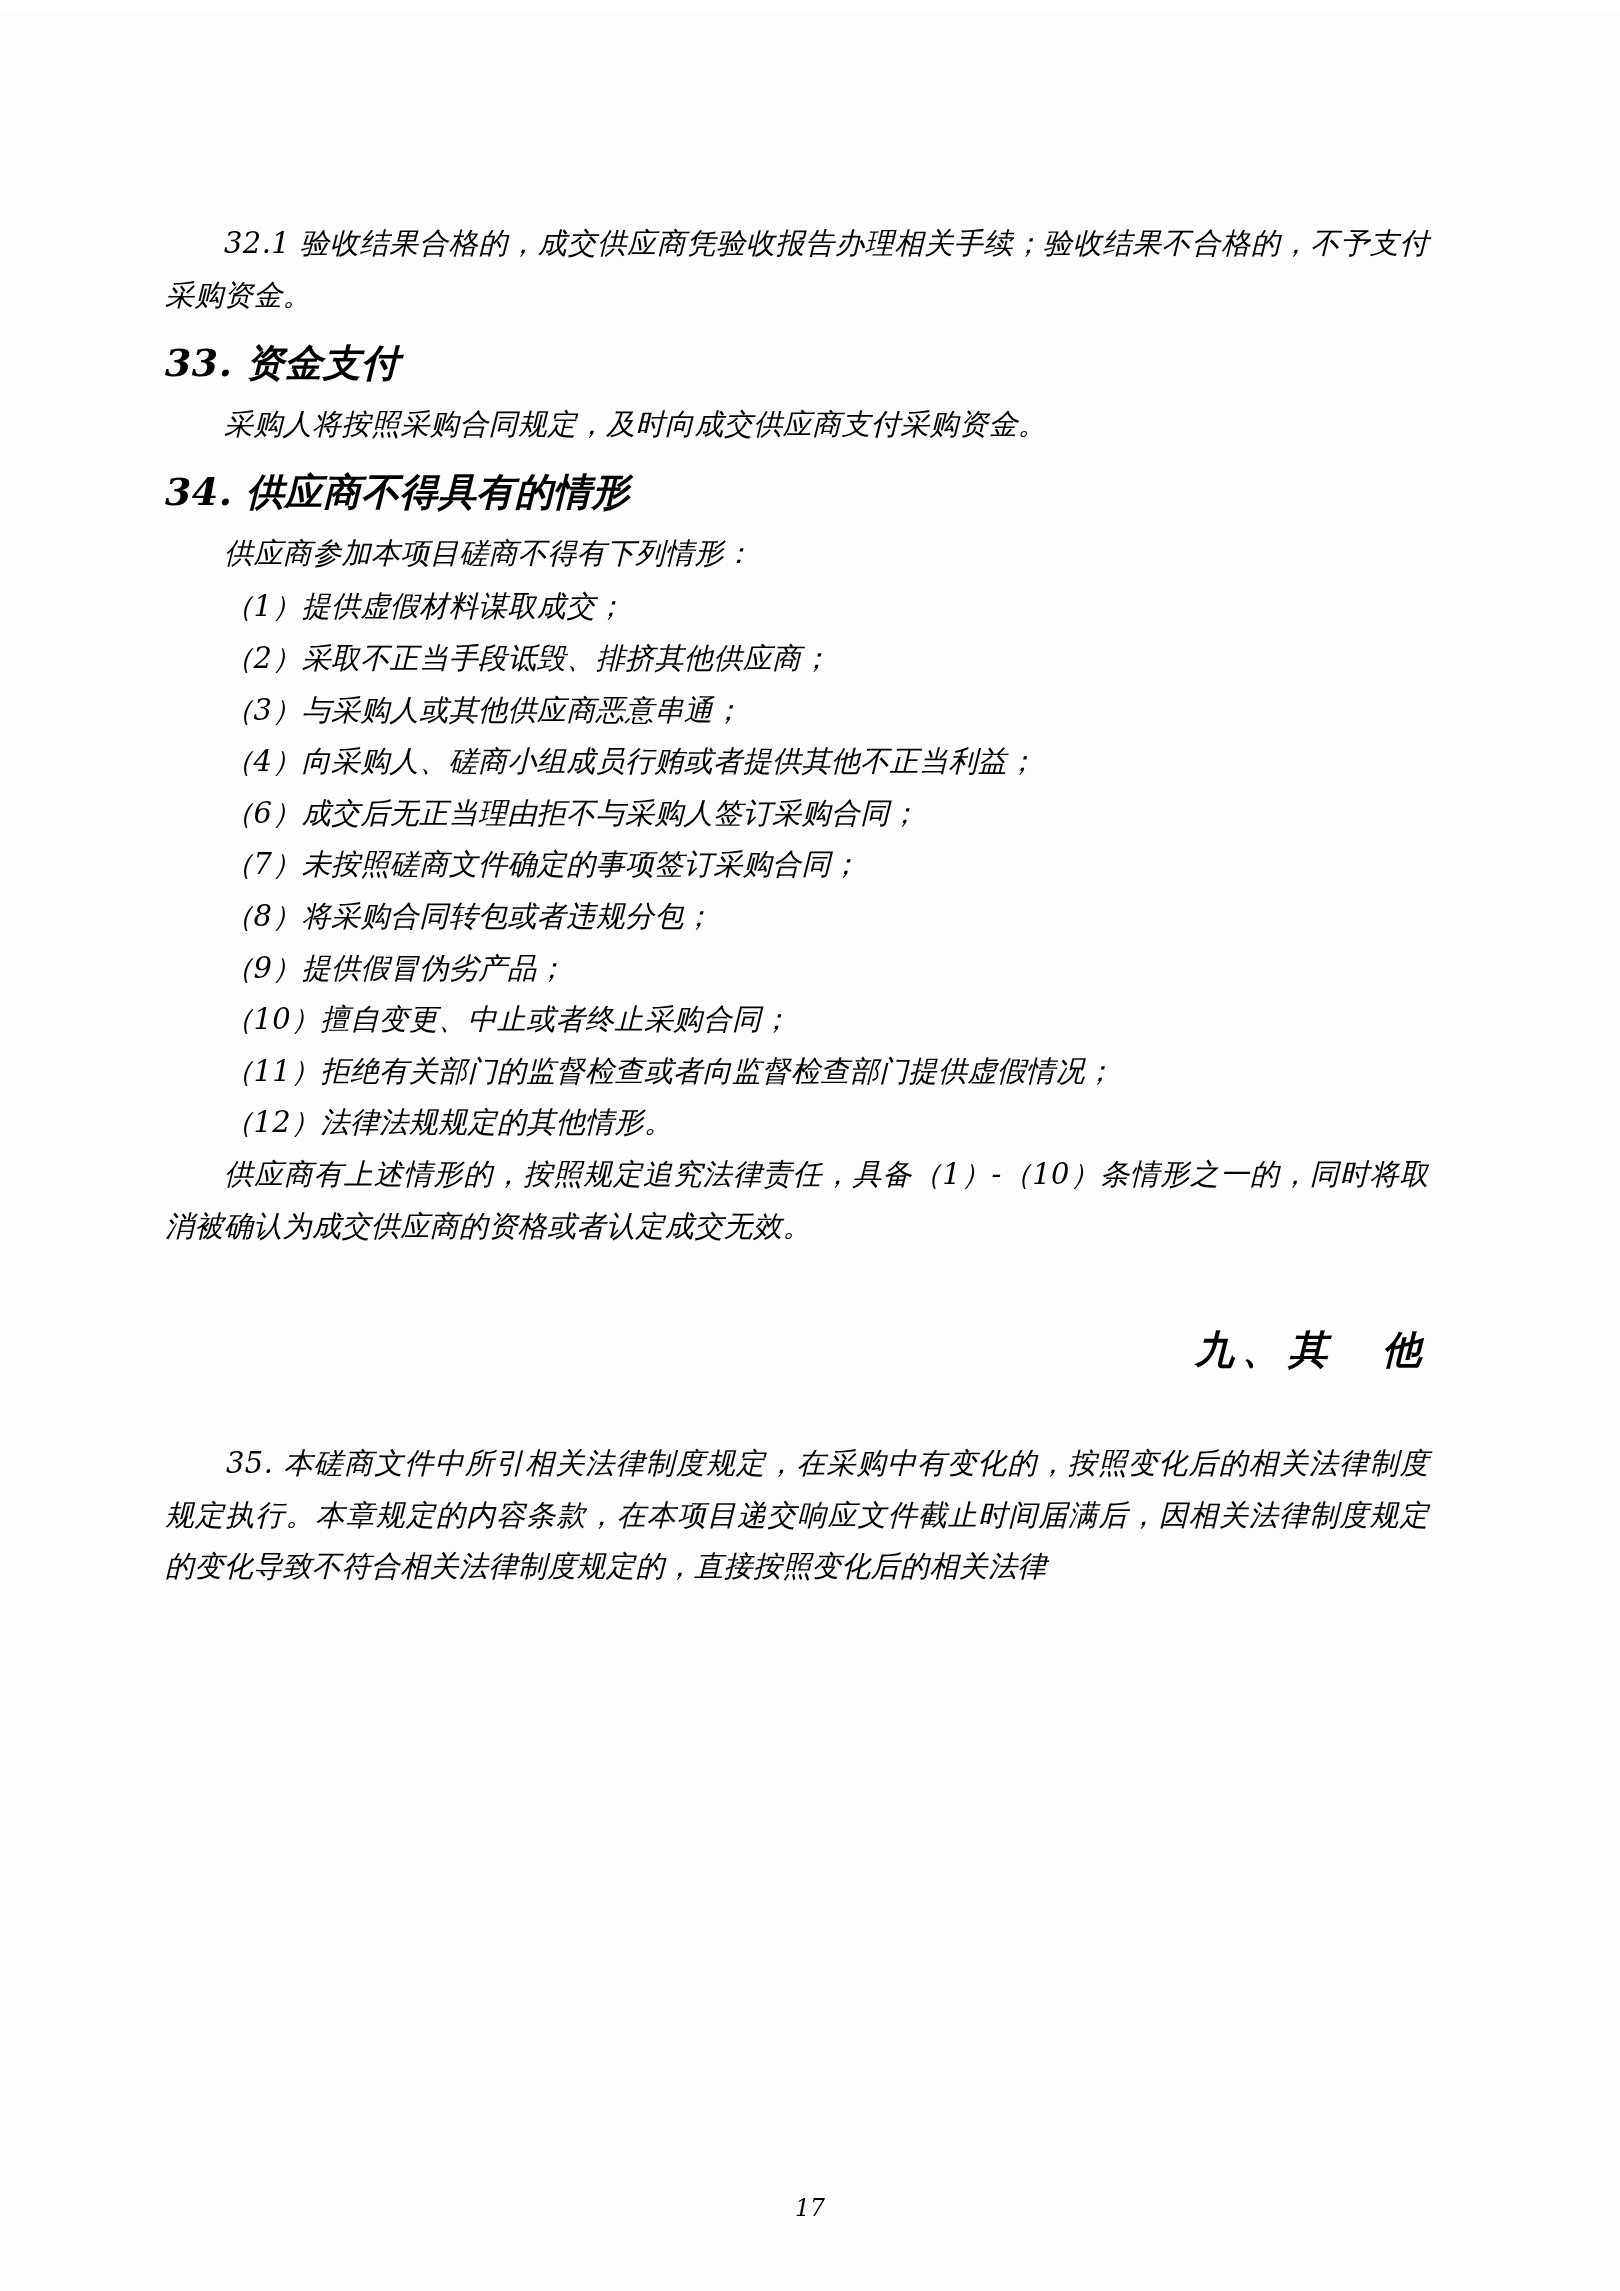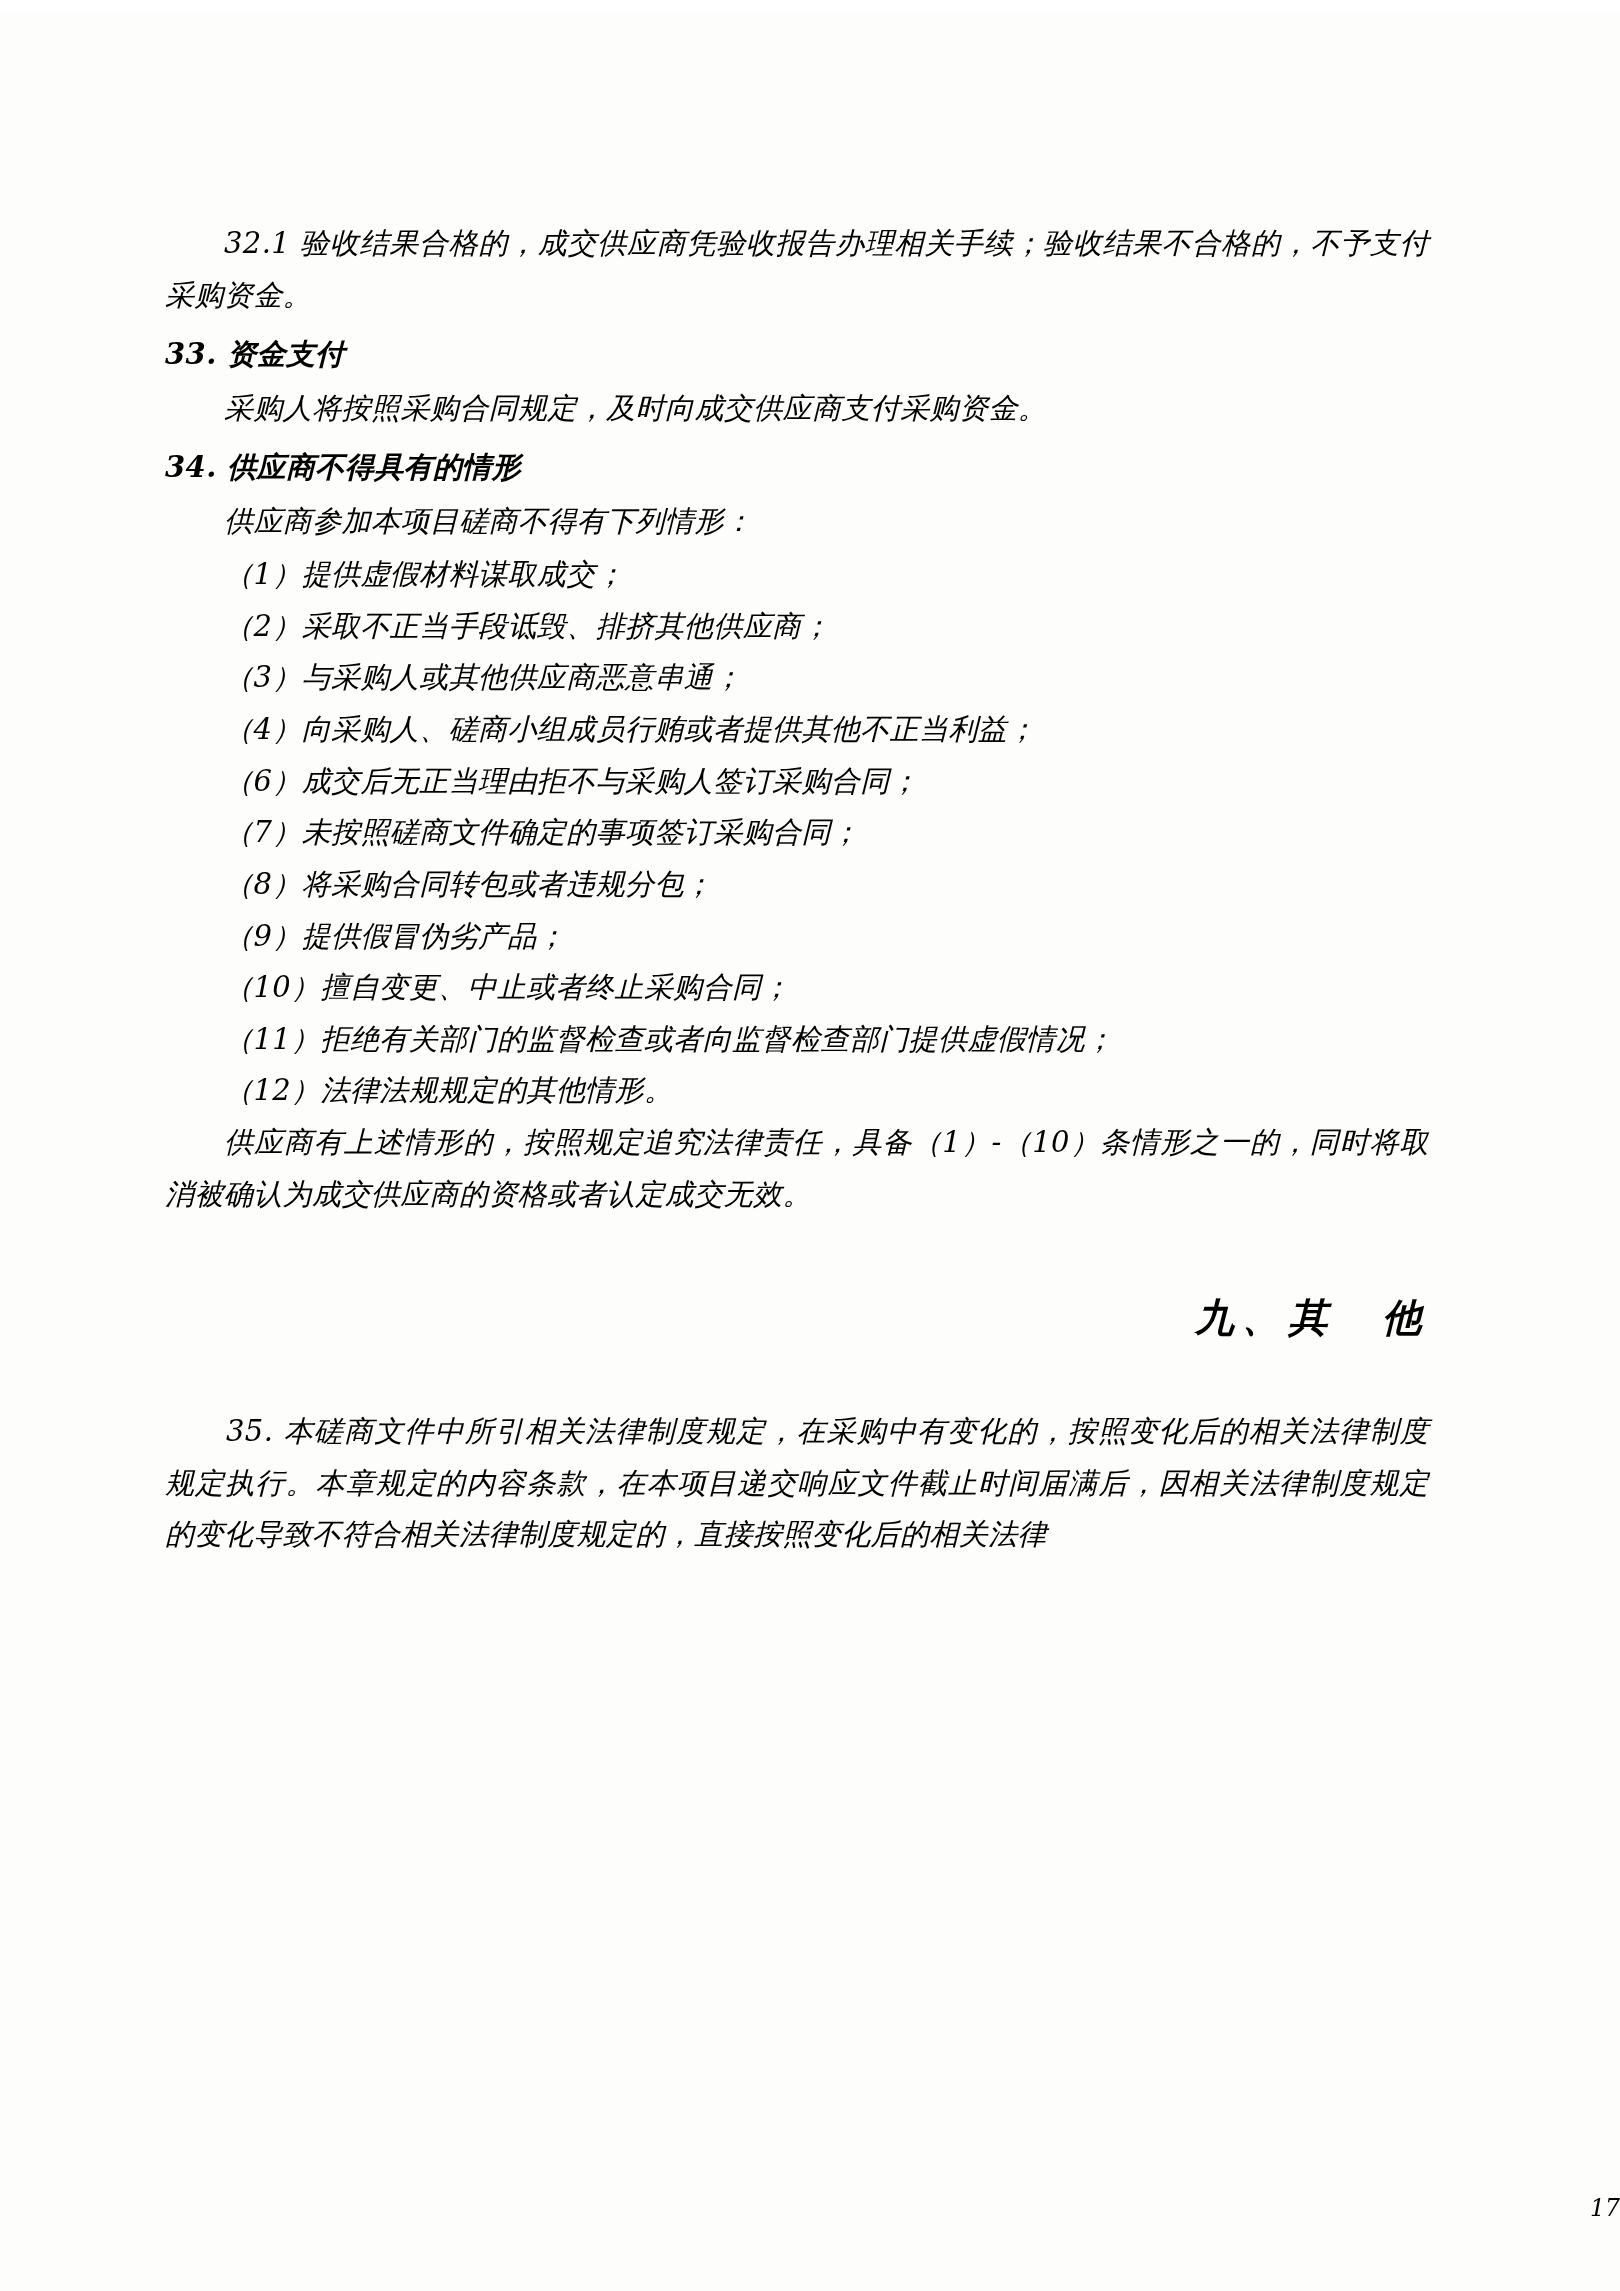--- a/index.html
+++ b/index.html
@@ -33,21 +33,21 @@
     margin: 0 0 2px 0;
     letter-spacing: 0.4px;
   }
   .indent {
     text-indent: 59px;
   }
   .indent2 {
     text-indent: 61px;
   }
   .heading-num {
-    font-size: 29px;
+    font-size: 38px;
     line-height: 1.78;
     margin: 7.8px 0 2px 0;
     font-weight: 600;
     letter-spacing: 0.4px;
   }
   .section-title {
     text-align: center;
     font-size: 39px;
     font-weight: 700;
     letter-spacing: 3.9px;
@@ -65,21 +65,21 @@
     line-height: 1.78;
     margin: 0;
     text-indent: 59px;
     letter-spacing: 0.4px;
   }
   .footer-num {
     position: absolute;
     left: 0;
     right: 0;
     bottom: 82px;
-    text-align: right;
+    text-align: center;
     font-size: 23.5px;
     font-family: "DejaVu Serif", "Liberation Serif", serif;
   }
 </style>
 </head>
 <body>
 
 <div class="page">
   <div class="content">
 

